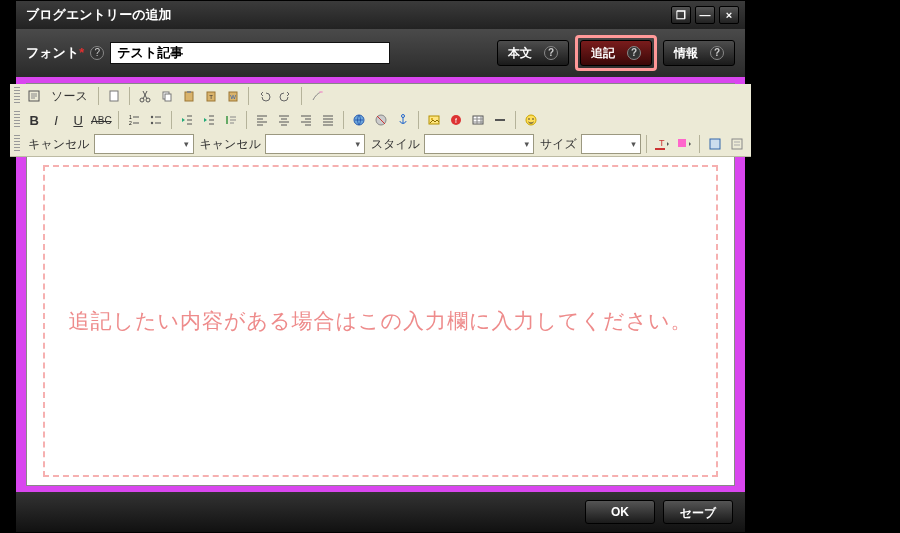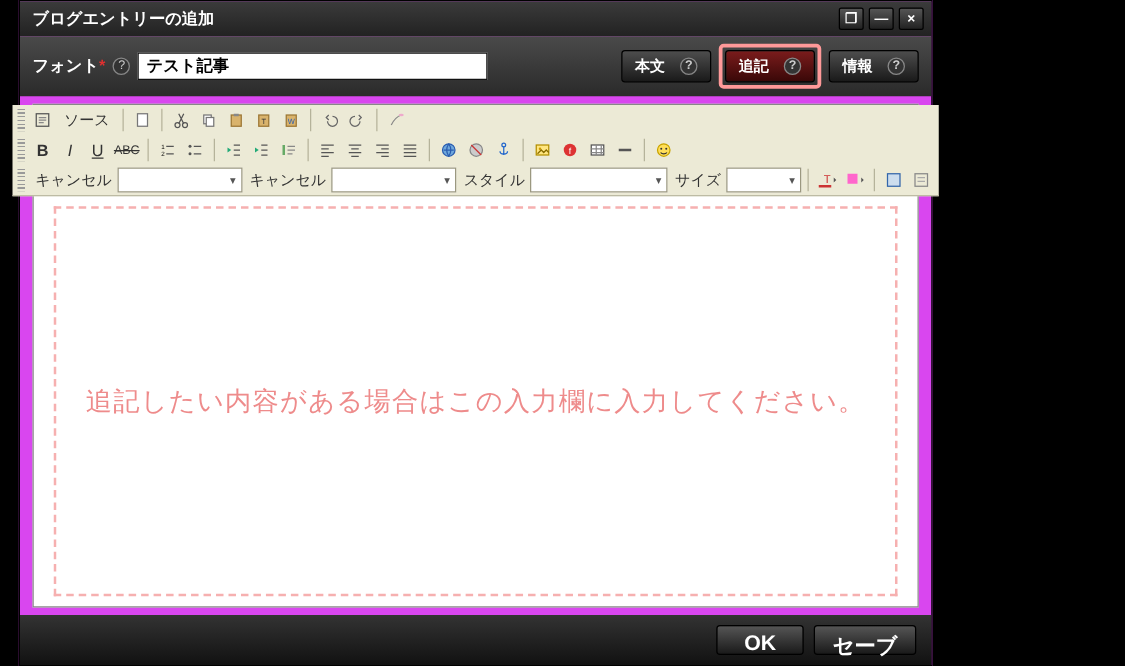--- a/index.html
+++ b/index.html
@@ -168,21 +168,21 @@
   }
   .foot-btn {
     height: 24px;
     min-width: 70px;
     padding: 4px 14px;
     background: linear-gradient(to bottom, #555, #1a1a1a);
     border: 1px solid #000;
     border-radius: 3px;
     color: #fff;
     font-weight: bold;
-    font-size: 17px;
+    font-size: 12px;
     cursor: pointer;
   }
 </style>
 </head>
 <body>
 
 <div class="window">
 
   <div class="titlebar">
     <span>ブログエントリーの追加</span>

